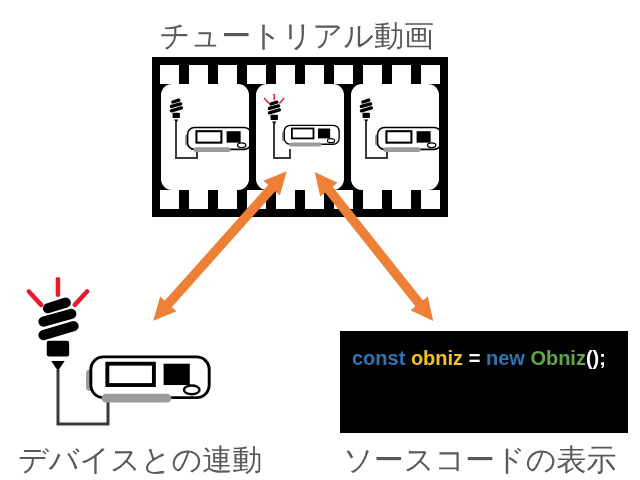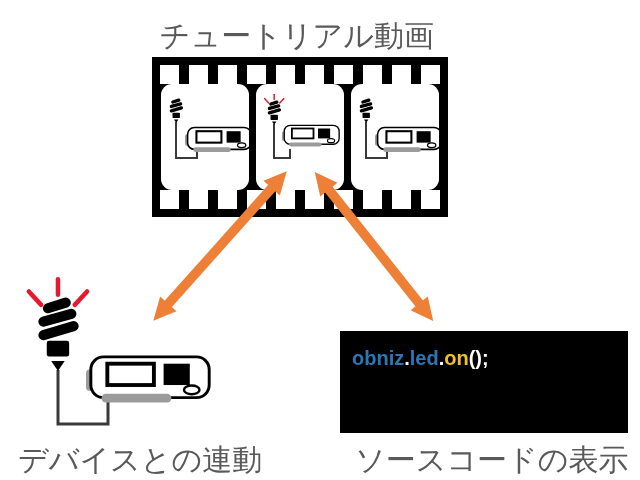--- a/index.html
+++ b/index.html
@@ -48,21 +48,21 @@
   }
   .tok-blue{color:var(--code-blue,#2E75B6);}
   .tok-yellow{color:var(--code-yellow,#F2C027);}
   .tok-green{color:var(--code-green,#5FA848);}
   .tok-white{color:var(--code-white,#FFFFFF);}
   .caption{
     position:absolute;top:440px;text-align:center;font-size:30px;font-weight:500;
     color:var(--label-gray,#595959);white-space:nowrap;
   }
   .caption-left{left:18px;width:236px;}
-  .caption-right{left:343px;width:272px;margin-left:12px;}
+  .caption-right{left:343px;width:272px;}
 </style>
 </head>
 <body>
 
 <div id="canvas">
 
   <div class="title">チュートリアル動画</div>
 
   <div class="film">
     <div class="sprocket-row">
@@ -176,21 +176,21 @@
       <rect class="board-gray" x="0" y="16" width="10" height="22" rx="4"></rect>
       <rect class="board-body" x="5" y="3" width="122" height="42" rx="13"></rect>
       <rect class="board-gray" x="16" y="41" width="72" height="9" rx="4.5"></rect>
       <rect class="board-display" x="22" y="10" width="48" height="22"></rect>
       <rect class="board-black" x="80" y="10" width="27" height="22"></rect>
       <ellipse class="board-oval" cx="109" cy="37" rx="8" ry="4.5"></ellipse>
     </g>
   </svg>
 
   <div class="codeblock">
-    <div><span class="tok-blue">obniz</span><span class="tok-white">.</span><span class="tok-blue">led</span><span class="tok-white">.</span><span class="tok-yellow">on</span><span class="tok-white">();</span></div>
+    <div><span class="tok-blue">const </span><span class="tok-yellow">obniz </span><span class="tok-white">= </span><span class="tok-blue">new </span><span class="tok-green">Obniz</span><span class="tok-white">();</span></div>
   </div>
 
   <div class="caption caption-left">デバイスとの連動</div>
   <div class="caption caption-right">ソースコードの表示</div>
 
   <svg class="arrows" viewBox="0 0 640 480">
     <defs>
       <marker id="ah" viewBox="0 0 12 12" refX="6" refY="6" markerWidth="26" markerHeight="24" orient="auto-start-reverse" markerUnits="userSpaceOnUse">
         <path class="arrow-head" d="M0.5,0.5 L11.8,6 L0.5,11.5 Z"></path>
       </marker>

